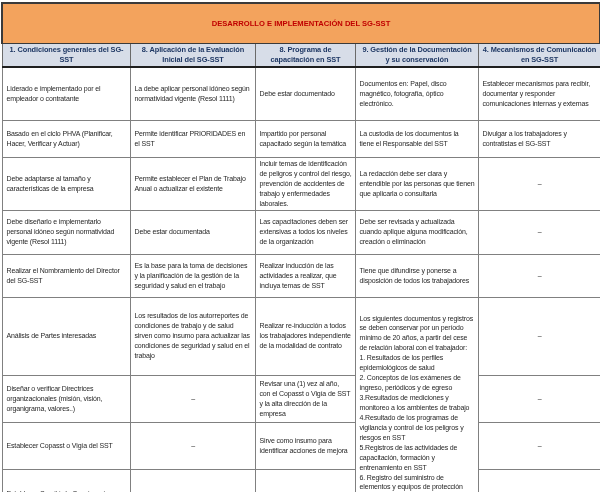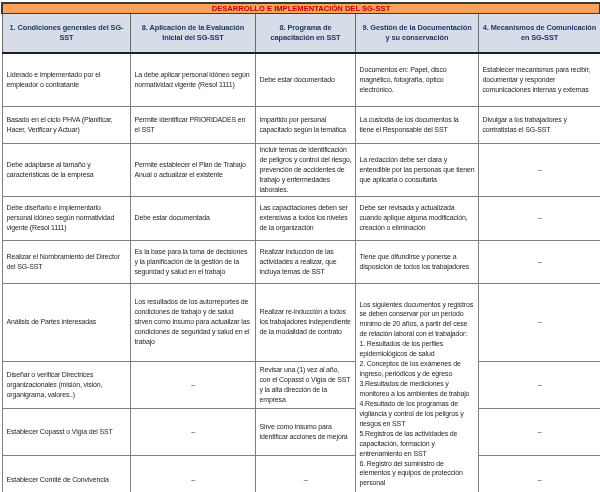--- a/index.html
+++ b/index.html
@@ -27,38 +27,38 @@
     word-wrap:break-word;
     white-space:pre-line;
   }
   td.title{
     background:#F3A35D;
     color:#C00000;
     font-weight:bold;
     text-align:center;
     font-size:7.6px;
     line-height:8px;
-    padding:0;
+    padding:15px;
     letter-spacing:0;
     border:2px solid #3a3a3a;
     border-bottom:1px solid #3a3a3a;
     height:9px;
   }
   td.th{
     background:#D7DDE8;
     color:#1F3864;
     font-weight:bold;
     text-align:center;
     font-size:7.4px;
     line-height:1.3;
     letter-spacing:-0.1px;
     border:1px solid #6a6a6a;
     border-bottom:2px solid #1f1f1f;
   }
-  tr.hdr{height:39px;padding-left:16px;}
+  tr.hdr{height:23px;padding-left:16px;}
   td.dash{text-align:center;}
   tr.last td{border-bottom:2px solid #1a1a1a;}
   td.mergetall{border-bottom:2px solid #1a1a1a;}
 </style>
 </head>
 <body>
 
 <div class="page">
   <table class="sgsst">
     <colgroup>

